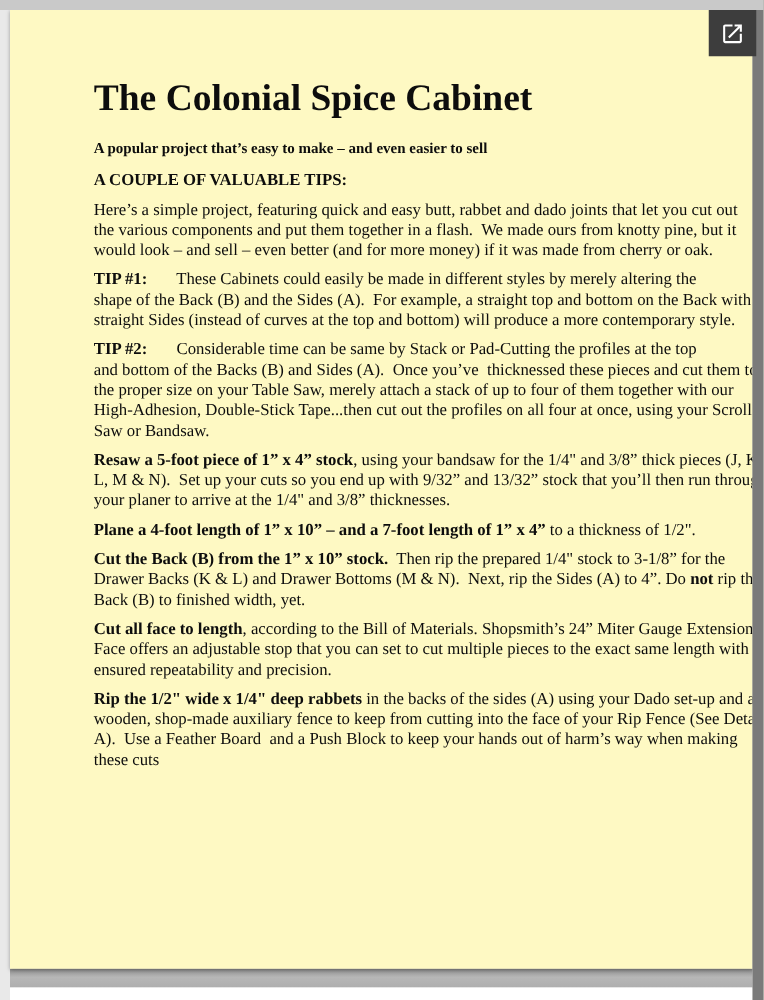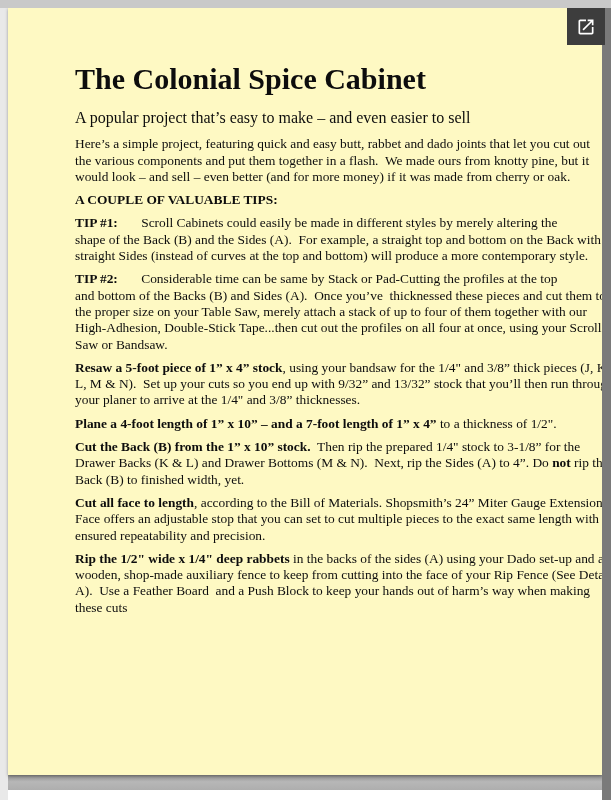--- a/index.html
+++ b/index.html
@@ -18,43 +18,43 @@
   .page-gap{position:absolute;left:8px;top:775px;width:594px;height:15px;
     background:linear-gradient(#8f8f8f,#b7b7b7 45%,#aeaeae);z-index:0;}
   .page-next{position:absolute;left:8px;top:790px;width:594px;height:10px;background:#ffffff;z-index:1;}
   .open-btn{
     position:absolute;left:567px;top:8px;width:38px;height:37px;background:#3d3d3d;
     display:flex;align-items:center;justify-content:center;cursor:pointer;z-index:5;border:none;padding:0;
   }
   .open-btn svg{display:block;}
   .doc{padding:54px 40px 0 67px;}
   .title{font-size:30px;line-height:34px;font-weight:bold;margin:0 0 14px 0;white-space:pre;}
-  .subtitle{font-size:16px;line-height:16.3px;font-weight:normal;margin:0 0 10px 0;white-space:pre;}
+  .subtitle{font-size:12px;line-height:16.3px;font-weight:bold;margin:0 0 10px 0;white-space:pre;}
   .para{font-size:13.4px;line-height:16.3px;margin:0 0 7px 0;white-space:pre;}
   .para .b{font-weight:bold;}
   .para .i{}
 </style>
 </head>
 <body>
 
 <div class="top-band"></div>
 <div class="scrollbar"></div>
 <div class="page-gap"></div>
 <div class="page-next"></div>
 
 <div class="page">
   <div class="doc">
     <h1 class="title">The Colonial Spice Cabinet</h1>
     <p class="subtitle">A popular project that’s easy to make – and even easier to sell</p>
     <div>
+        <p class="para"><span class="b">A COUPLE OF VALUABLE TIPS:</span></p>
         <p class="para"><span>Here’s a simple project, featuring quick and easy butt, rabbet and dado joints that let you cut out
 the various components and put them together in a flash.  We made ours from knotty pine, but it
 would look – and sell – even better (and for more money) if it was made from cherry or oak.</span></p>
-        <p class="para"><span class="b">A COUPLE OF VALUABLE TIPS:</span></p>
-        <p class="para"><span class="b">TIP #1:</span><span>       Scroll Cabinets could easily be made in different styles by merely altering the
+        <p class="para"><span class="b">TIP #1:</span><span>       These Cabinets could easily be made in different styles by merely altering the
 shape of the Back (B) and the Sides (A).  For example, a straight top and bottom on the Back with
 straight Sides (instead of curves at the top and bottom) will produce a more contemporary style.</span></p>
         <p class="para"><span class="b">TIP #2:</span><span>       Considerable time can be same by </span><span class="i">Stack</span><span> or </span><span class="i">Pad-Cutting</span><span> the profiles at the top
 and bottom of the Backs (B) and Sides (A).  Once you’ve  thicknessed these pieces and cut them to
 the proper size on your Table Saw, merely attach a stack of up to four of them together with our
 High-Adhesion, Double-Stick Tape...then cut out the profiles on all four at once, using your Scroll
 Saw or Bandsaw.</span></p>
         <p class="para"><span class="b">Resaw a 5-foot piece of 1” x 4” stock</span><span>, using your bandsaw for the 1/4" and 3/8” thick pieces (J, K,
 L, M &amp; N).  Set up your cuts so you end up with 9/32” and 13/32” stock that you’ll then run through
 your planer to arrive at the 1/4" and 3/8” thicknesses.</span></p>

